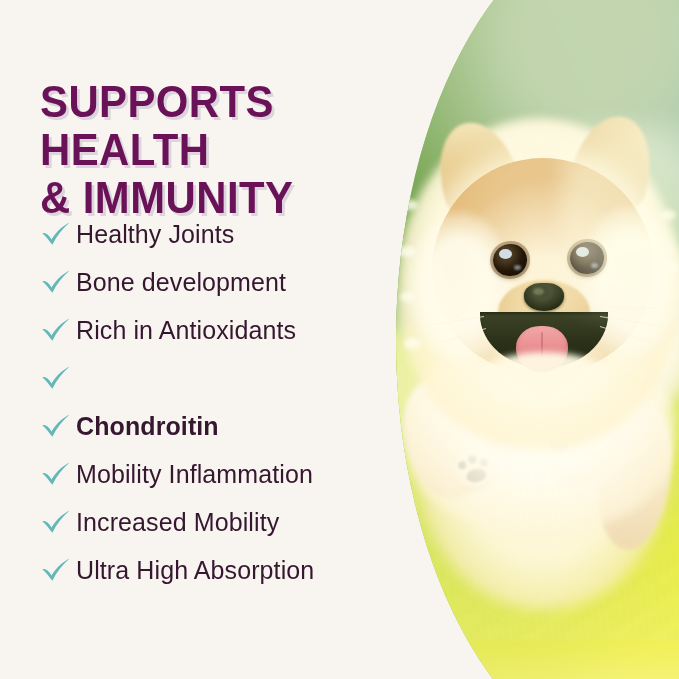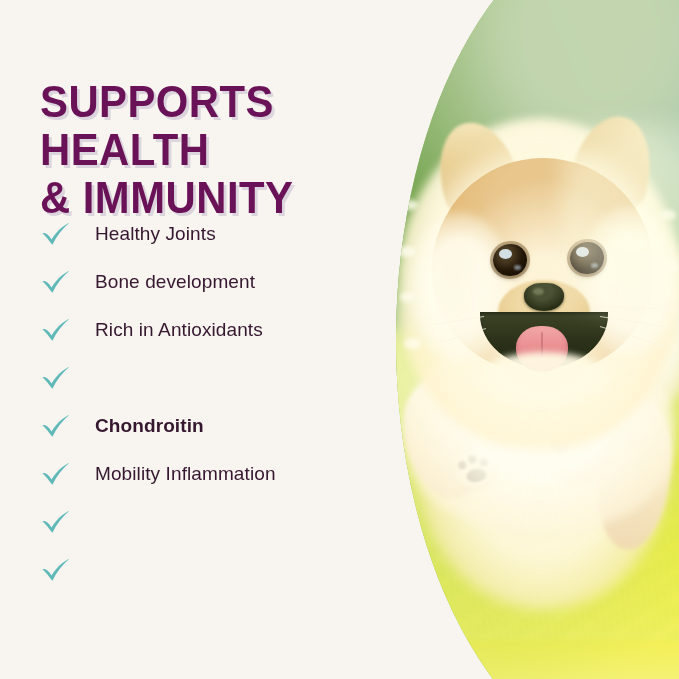--- a/index.html
+++ b/index.html
@@ -311,25 +311,24 @@
   }
   .check {
     width: 40px;
     flex: 0 0 40px;
     display: flex;
     align-items: center;
     justify-content: center;
   }
   .check svg { display: block; }
   .benefit-label {
-    font-size: 19px;
+    font-size: 25px;
     color: #35172F;
     letter-spacing: .1px;
     white-space: nowrap;
-    margin-left: 19px;
   }
 </style>
 </head>
 <body>
 
 <div id="infographic" style="background: rgb(248, 245, 240);">
 
   <div class="photo-panel">
     <div class="photo-stage">
 
@@ -463,25 +462,27 @@
         </span>
         <span class="benefit-label" style="color: rgb(53, 23, 47);">Mobility Inflammation</span>
       </li>
 
       <li class="benefit">
         <span class="check">
           <svg width="30" height="26" viewBox="0 0 30 26" aria-hidden="true">
             <path d="M1.4 12.2 C4.6 11.2 7.6 13.4 10.6 18.6 C15.0 11.2 21.2 5.2 28.6 1.6 C21.6 7.6 15.8 14.6 11.4 23.8 C8.0 19.4 4.8 15.4 1.4 12.2 Z" fill="#62B8B8"></path>
           </svg>
         </span>
-      </li>
-
-      <li class="benefit">
-        <span class="check">
-          <svg width="30" height="26" viewBox="0 0 30 26" aria-hidden="true">
-            <path d="M1.4 12.2 C4.6 11.2 7.6 13.4 10.6 18.6 C15.0 11.2 21.2 5.2 28.6 1.6 C21.6 7.6 15.8 14.6 11.4 23.8 C8.0 19.4 4.8 15.4 1.4 12.2 Z" fill="#62B8B8"></path>
-          </svg>
-        </span>
+        <span class="benefit-label" style="color: rgb(53, 23, 47);">Increased Mobility</span>
+      </li>
+
+      <li class="benefit">
+        <span class="check">
+          <svg width="30" height="26" viewBox="0 0 30 26" aria-hidden="true">
+            <path d="M1.4 12.2 C4.6 11.2 7.6 13.4 10.6 18.6 C15.0 11.2 21.2 5.2 28.6 1.6 C21.6 7.6 15.8 14.6 11.4 23.8 C8.0 19.4 4.8 15.4 1.4 12.2 Z" fill="#62B8B8"></path>
+          </svg>
+        </span>
+        <span class="benefit-label" style="color: rgb(53, 23, 47);">Ultra High Absorption</span>
       </li>
 
     </ul>
   </div>
 </div>
 
 </body></html>

